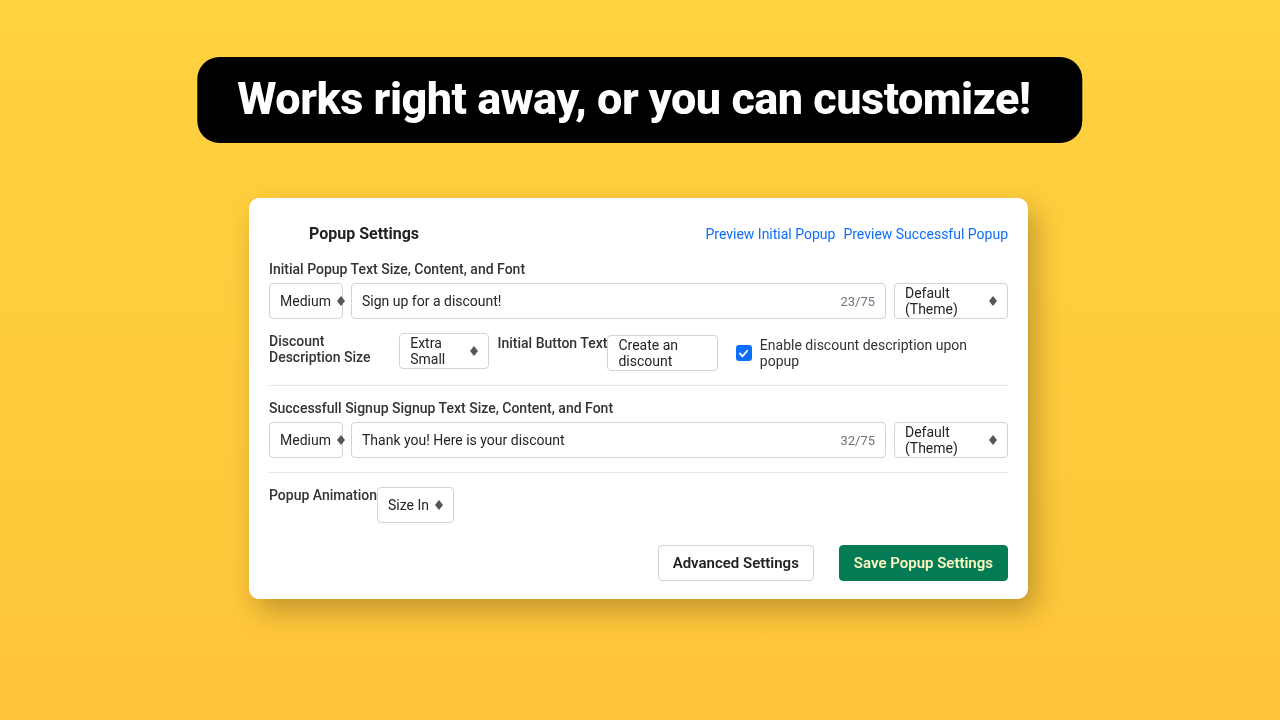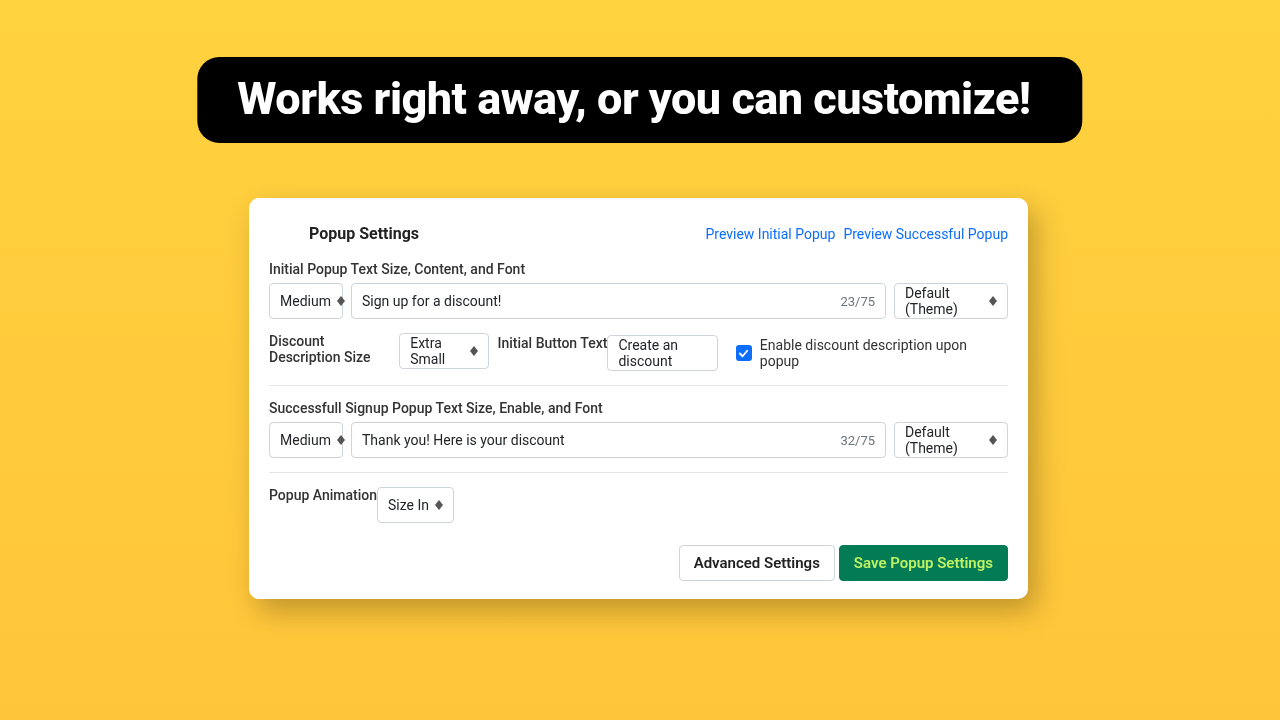--- a/index.html
+++ b/index.html
@@ -87,28 +87,28 @@
   .spinner-box {
     display:flex; flex-direction:column; border:1px solid #ced4da;
     border-radius:3px; overflow:hidden; margin:-1px -1px -1px 0;
   }
   .spinner-btn {
     width:16px; height:16px; background:#efefef; border-bottom:1px solid #ced4da;
     display:flex; align-items:center; justify-content:center; cursor:pointer;
   }
   .spinner-btn:last-child { border-bottom:none; }
   .footer-row {
-    display:flex; justify-content:flex-end; gap:4px; padding: 8px 20px 0 20px;
+    display:flex; justify-content:flex-end; gap:25px; padding: 8px 20px 0 20px;
   }
   .btn {
     height:36px; padding: 0 14px; border-radius:4px; font-size:15px; font-weight:600;
     display:flex; align-items:center; cursor:pointer;
   }
   .btn-outline { background:#fff; border:1px solid #ced4da; color:#222; }
-  .btn-primary { background:#037b54; color:#bef264; border:1px solid #037b54; }
+  .btn-primary { background:#037b54; color:#fef9c3; border:1px solid #037b54; }
 </style>
 </head>
 <body>
 
 <div class="hero-banner">Works right away, or you can customize!</div>
 
 <div class="card">
   <div class="card-inner">
     <div class="card-header">
       <div class="card-title">Popup Settings</div>
@@ -178,21 +178,21 @@
             </svg>
         </div>
         <span class="check-label">Enable discount description upon popup</span>
       </div>
     </div>
   </div>
 
   <hr class="hr">
 
   <div class="section">
-    <span class="label">Successfull Signup Popup Text Size, Enable, and Font</span>
+    <span class="label">Successfull Signup Signup Text Size, Content, and Font</span>
     <div class="row">
       <div class="form-control select" style="width:74px;">
         <span>Medium</span>
         <span class="stepper-icon">
           <svg width="8" height="5" viewBox="0 0 8 5">
               <path d="M0 5 L4 0 L8 5 Z" fill="#555"></path>
             </svg>
           <svg width="8" height="5" viewBox="0 0 8 5">
               <path d="M0 0 L4 5 L8 0 Z" fill="#555"></path>
             </svg>

